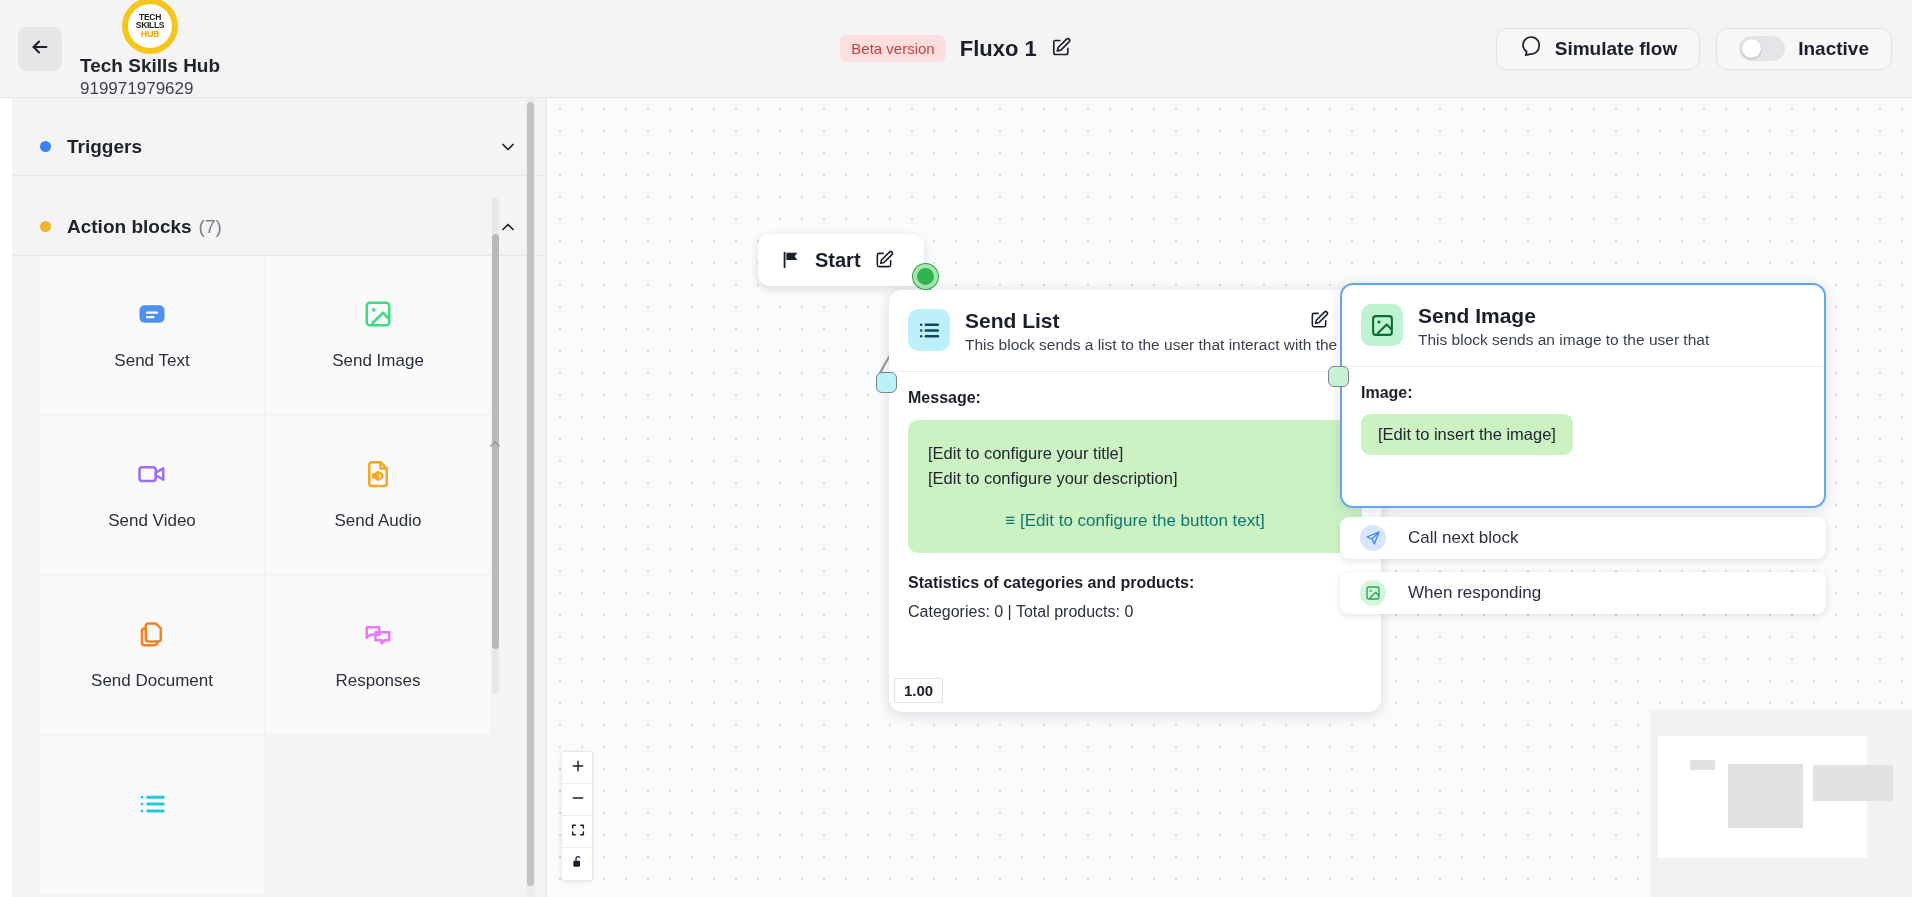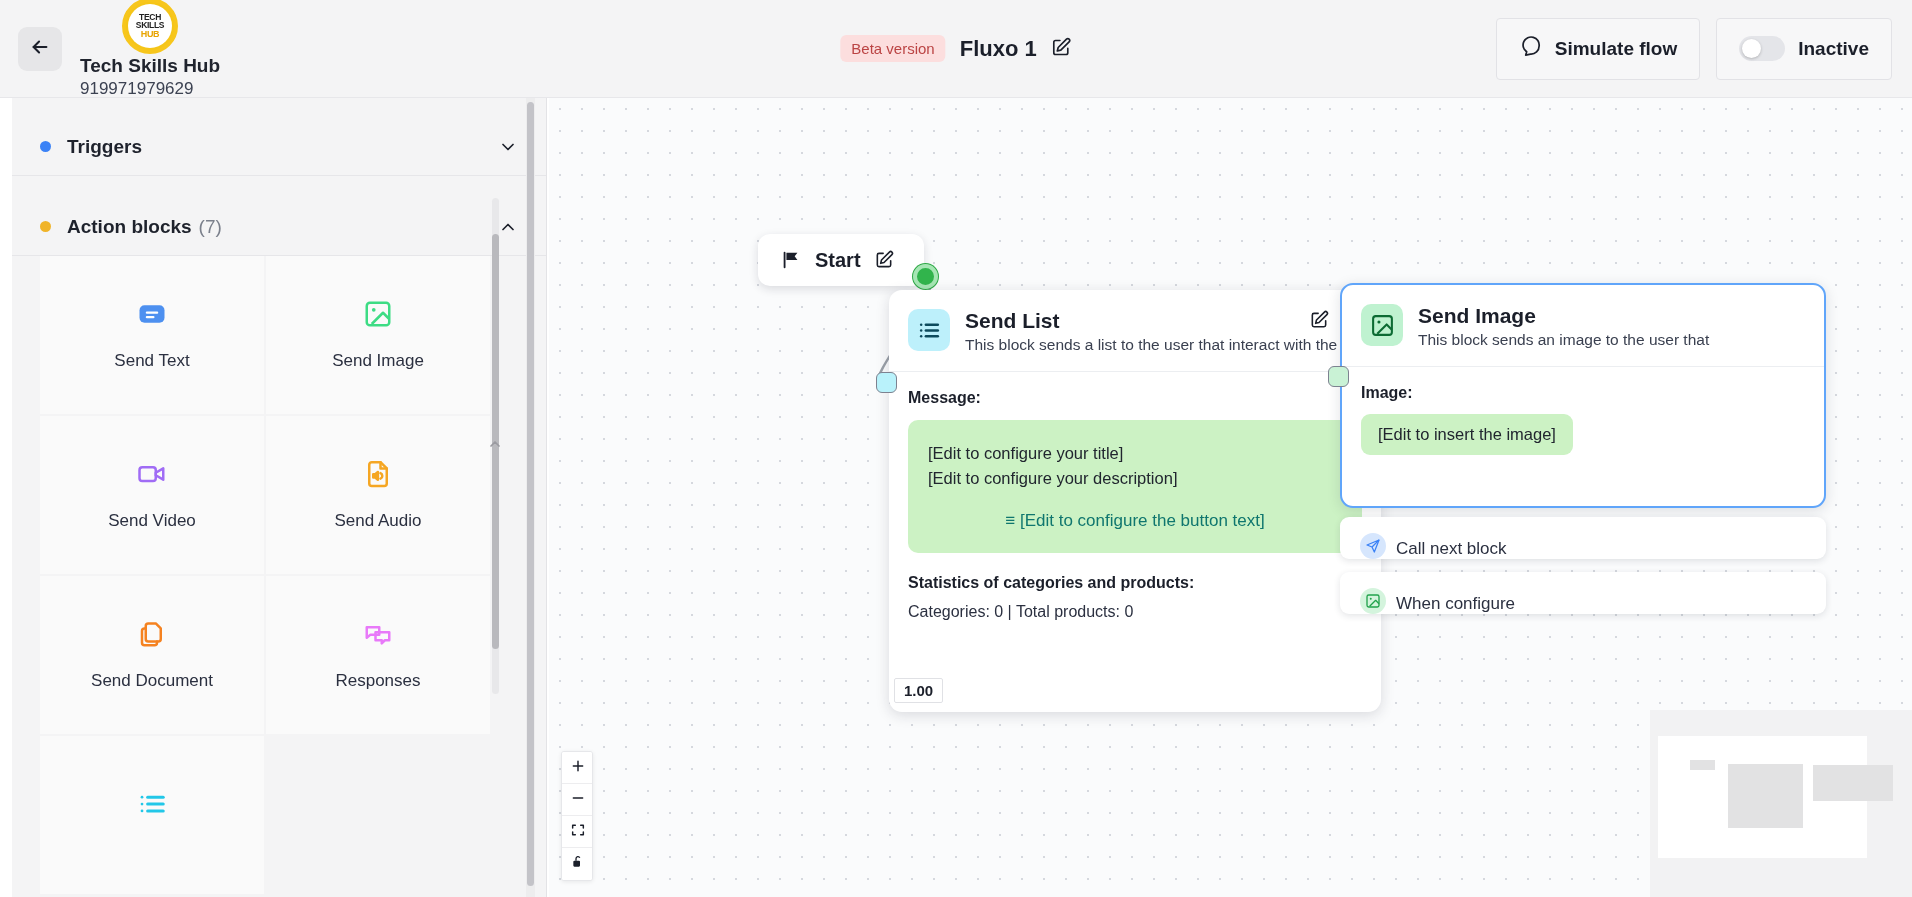--- a/index.html
+++ b/index.html
@@ -61,22 +61,22 @@
     padding: 5px 11px; border-radius: 6px; white-space: nowrap;
   }
   .flow-title { font-size: 22px; font-weight: bold; color: #1b1f2a; }
   .icon-btn { background: none; border: none; cursor: pointer; display:flex; align-items:center;}
   .icon-btn svg { width: 21px; height: 21px; }
 
   .header-right {
     position: absolute; right: 20px; display: flex; align-items: center; gap: 16px;
   }
   .pill-btn {
-    height: 62px; padding: 0 22px;
-    border: 1px solid #e2e2e6; border-radius: 4px;
+    height: 42px; padding: 0 22px;
+    border: 1px solid #e2e2e6; border-radius: 11px;
     background: #f7f7f8; display: flex; align-items: center; gap: 13px;
     font-size: 19px; font-weight: bold; color: #1b1f2a; cursor: pointer;
   }
   .pill-btn svg { width: 23px; height: 23px; }
   .toggle-track {
     width: 46px; height: 25px; border-radius: 13px;
     background: #e4e5e9; position: relative; flex: none;
   }
   .toggle-knob {
     position: absolute; top: 3px; left: 3px;
@@ -242,21 +242,21 @@
     background: #ccf2c4; border-radius: 9px;
     padding: 11px 17px; font-size: 16.5px; color: #21262f;
   }
 
   
   .drop-row {
     position: absolute; left: 791px;
     width: 486px; height: 42px;
     background: #ffffff; border-radius: 9px;
     box-shadow: 0 2px 7px rgba(25,30,50,.12);
-    display: flex; align-items: flex-end; gap: 10px;
+    display: flex; align-items: center; gap: 22px;
     padding-left: 20px; cursor: pointer;
   }
   .drop-row.r1 { top: 419px; }
   .drop-row.r2 { top: 474px; }
   .drop-ico {
     width: 26px; height: 26px; border-radius: 50%;
     display: flex; align-items: center; justify-content: center; flex: none;
   }
   .drop-ico.blue { background: #d6e6fd; }
   .drop-ico.green { background: #d4f4dd; }
@@ -580,21 +580,21 @@
       <span class="drop-label">Call next block</span>
     </div>
     <div class="drop-row r2">
       <span class="drop-ico green">
         <svg viewBox="0 0 24 24" fill="none" stroke="#22a24c" stroke-width="2" stroke-linejoin="round">
             <rect x="3" y="3" width="18" height="18" rx="2.5"></rect>
             <circle cx="8.6" cy="8.6" r="1.5" fill="#22a24c" stroke="none"></circle>
             <path d="M21 16l-5-5-9 9"></path>
           </svg>
       </span>
-      <span class="drop-label">When configure</span>
+      <span class="drop-label">When responding</span>
     </div>
 
     <div class="canvas-controls">
       <div class="ctrl-btn">
         <span>
           <svg viewBox="0 0 24 24" fill="none" stroke="#1b1f2a" stroke-width="2.2" stroke-linecap="round">
               <path d="M12 5v14M5 12h14"></path>
             </svg>
         </span>
       </div>

